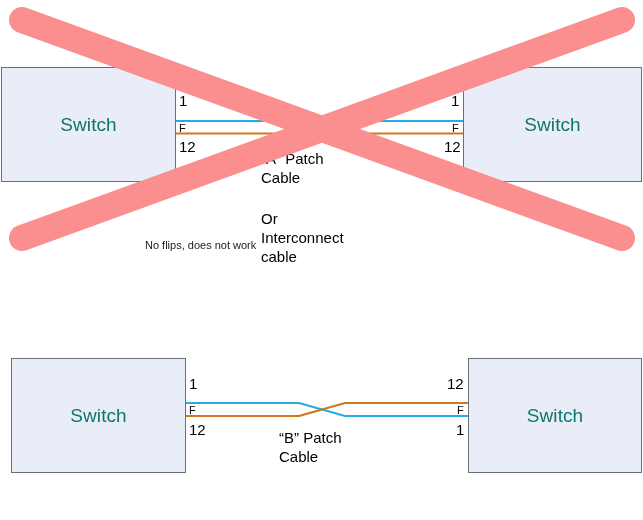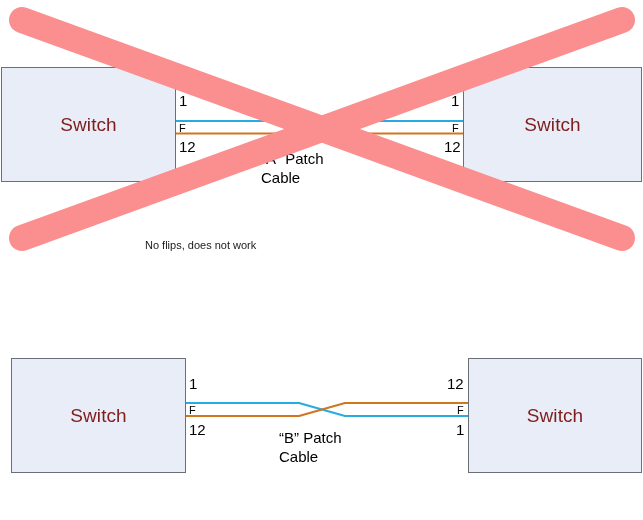--- a/index.html
+++ b/index.html
@@ -27,21 +27,21 @@
     box-sizing: border-box;
     background: #e8edf7;
     border: 1.5px solid #6b6f76;
     display: flex;
     align-items: center;
     justify-content: center;
   }
   .switch-label {
     font-size: 19px;
     font-family: "Liberation Sans", sans-serif;
-    color: #7f1d1d;
+    color: #0f766e;
     letter-spacing: 0.1px;
   }
   .port-label {
     position: absolute;
     font-family: "Liberation Sans", sans-serif;
     font-size: 15px;
     color: #000;
     line-height: 1;
     white-space: nowrap;
   }
@@ -95,20 +95,23 @@
   <div class="port-label small" style="left:179px; top:123px;">F</div>
   <div class="port-label" style="left:179px; top:139px;">12</div>
 
   <div class="port-label" style="left:451px; top:93px;">1</div>
   <div class="port-label small" style="left:452px; top:123px;">F</div>
   <div class="port-label" style="left:444px; top:139px;">12</div>
 
   <div class="center-text" style="left:261px; top:149px; width:120px;">“A” Patch
 Cable</div>
 
+  <div class="center-text" style="left:261px; top:209px; width:120px;">Or
+Interconnect
+cable</div>
 
   <div class="caption" style="left:97px; top:239px;padding-left:48px;">No flips, does not work</div>
 
   <svg class="cross-layer" width="643" height="520" viewBox="0 0 643 520" aria-hidden="true">
     <g stroke="#fb8f8f" stroke-width="26" stroke-linecap="round" fill="none">
       <line x1="22" y1="20" x2="622" y2="238"></line>
       <line x1="622" y1="20" x2="22" y2="238"></line>
     </g>
   </svg>
 

